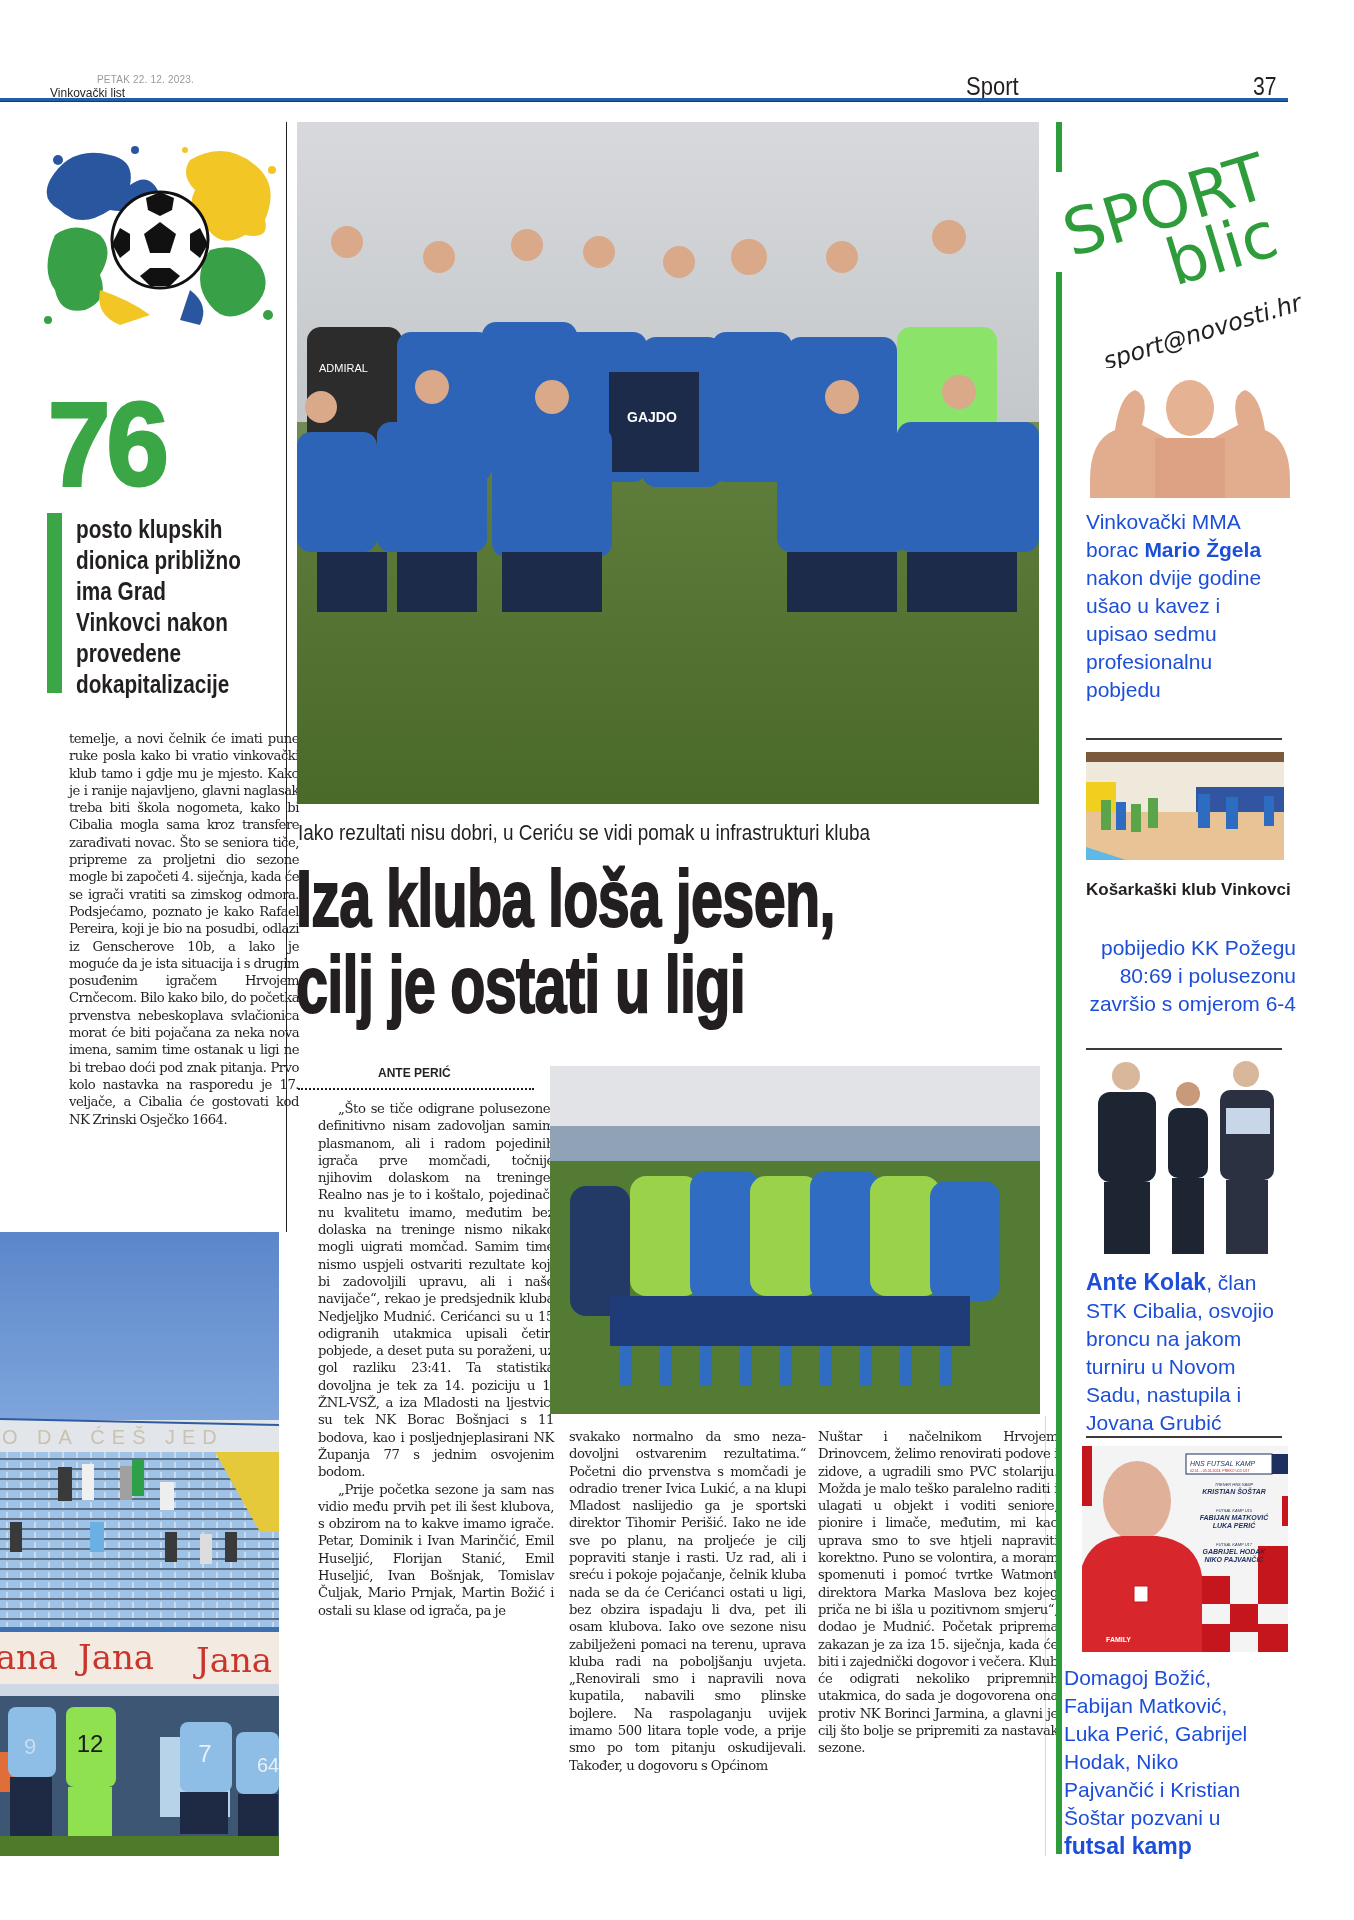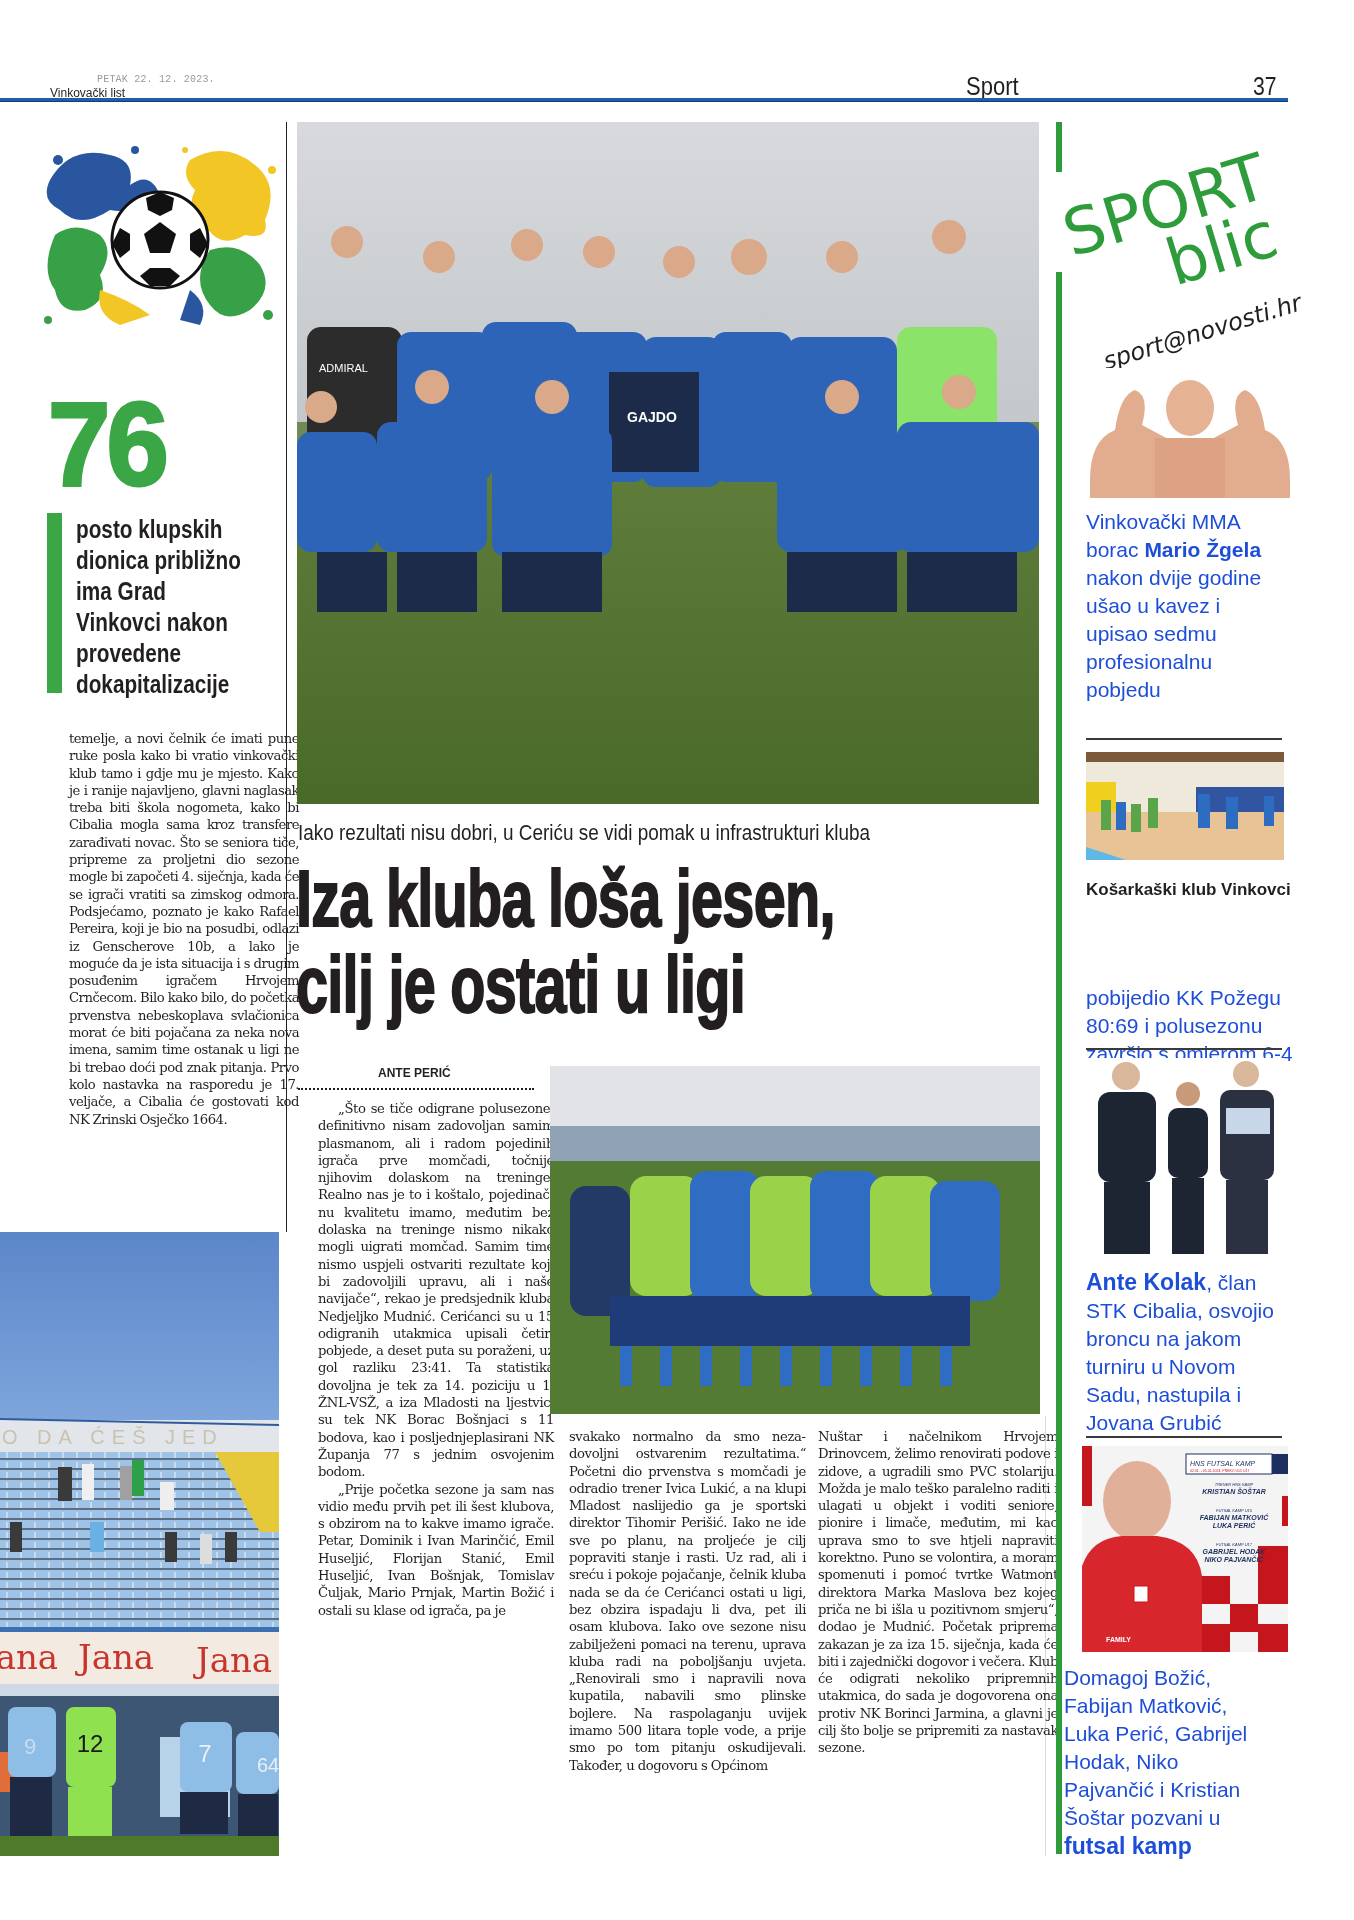--- a/index.html
+++ b/index.html
@@ -1,20 +1,20 @@
 <!DOCTYPE html>
 <html><head>
 <meta charset="utf-8">
 <style>
   * { box-sizing: border-box; margin: 0; padding: 0; }
   html, body { width: 1354px; height: 1920px; background: #ffffff; overflow: hidden; }
   body { position: relative; font-family: "DejaVu Serif", serif; color: #231f20; }
 
   
-  .hdr-date { position: absolute; left: 50px; top: 74px; font-family: Liberation Mono, monospace; font-size: 10px; color: #9a9a9a; letter-spacing: 0.2px; padding-left: 47px; }
+  .hdr-date { position: absolute; left: 50px; top: 74px; font-family: Liberation Sans, sans-serif; font-size: 10px; color: #9a9a9a; letter-spacing: 0.2px; padding-left: 47px; }
   .hdr-paper { position: absolute; left: 50px; top: 86px; font-family: "Liberation Sans", sans-serif; font-size: 12px; color: #231f20; }
   .hdr-section { position: absolute; left: 966px; top: 72px; font-family: "Liberation Sans", sans-serif; font-size: 25px; color: #231f20; transform: scaleX(0.88); transform-origin: left; }
   .hdr-page { position: absolute; left: 1253px; top: 72px; font-family: "Liberation Sans", sans-serif; font-size: 25px; color: #231f20; transform: scaleX(0.85); transform-origin: left; }
   .hdr-rule { position: absolute; left: 0; top: 98px; width: 1288px; height: 4px; background: #1f5ea8; border-bottom: 1px solid #0c3e78; }
 
   
   .vrule { position: absolute; width: 1px; background: #231f20; }
 
   
   .splash { position: absolute; left: 40px; top: 140px; width: 240px; height: 190px; }
@@ -47,21 +47,21 @@
   .side-bar1 { position: absolute; left: 1056px; top: 122px; width: 6px; height: 50px; background: #2f9c3c; }
   .side-bar2 { position: absolute; left: 1056px; top: 272px; width: 6px; height: 1582px; background: #2f9c3c; }
   .blic-logo { position: absolute; left: 1052px; top: 108px; width: 300px; height: 260px; }
   .mma-photo { position: absolute; left: 1080px; top: 370px; width: 220px; height: 128px; }
   .side-text { position: absolute; font-family: "Liberation Sans", sans-serif; font-size: 21px; line-height: 28px; color: #1d4ed8; }
   .side-text b { font-weight: 700; }
   .side-rule { position: absolute; left: 1086px; width: 196px; height: 2px; background: #3a3a3a; }
   .mma-text { left: 1086px; top: 508px; width: 200px; }
   .kk-photo { position: absolute; left: 1086px; top: 752px; width: 198px; height: 108px; overflow: hidden; }
   .kk-title { position: absolute; left: 1086px; top: 876px; width: 210px; font-family: "Liberation Sans", sans-serif; font-weight: 700; font-size: 17px; line-height: 28px; color: #231f20; }
-  .kk-text { left: 1086px; top: 984px; width: 210px; }
+  .kk-text { left: 1086px; top: 934px; width: 210px; text-align: right; }
   .stk-photo { position: absolute; left: 1086px; top: 1058px; width: 198px; height: 204px; overflow: hidden; }
   .stk-text { left: 1086px; top: 1268px; width: 210px; }
   .stk-text .lead { font-size: 23px; font-weight: 700; }
   .futsal-photo { position: absolute; left: 1082px; top: 1446px; width: 206px; height: 206px; overflow: hidden; background: #f3f3f3; }
   .futsal-text { left: 1064px; top: 1664px; width: 210px; }
   .futsal-text .tail { font-weight: 700; font-size: 23px; }
 
   svg { display: block; }
 </style>
 </head>

